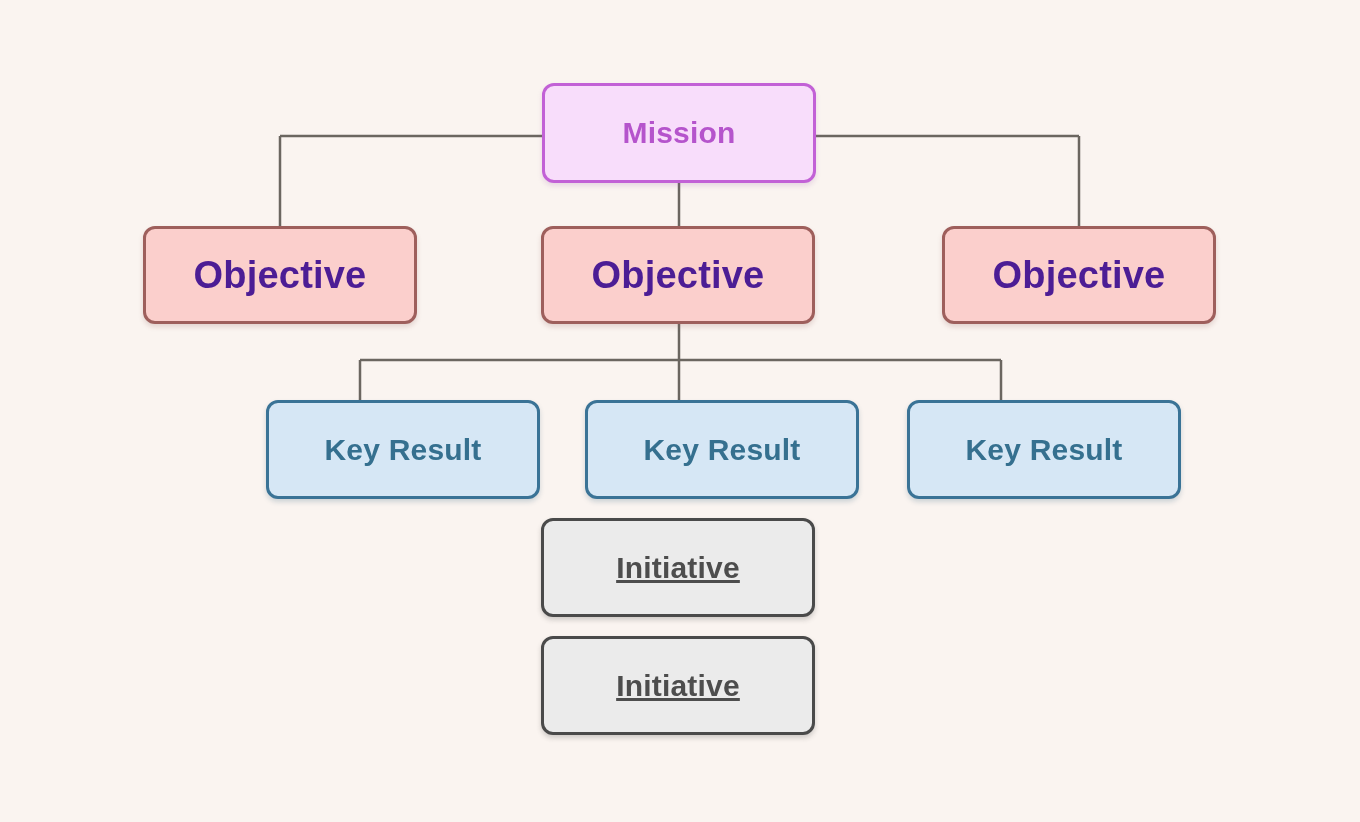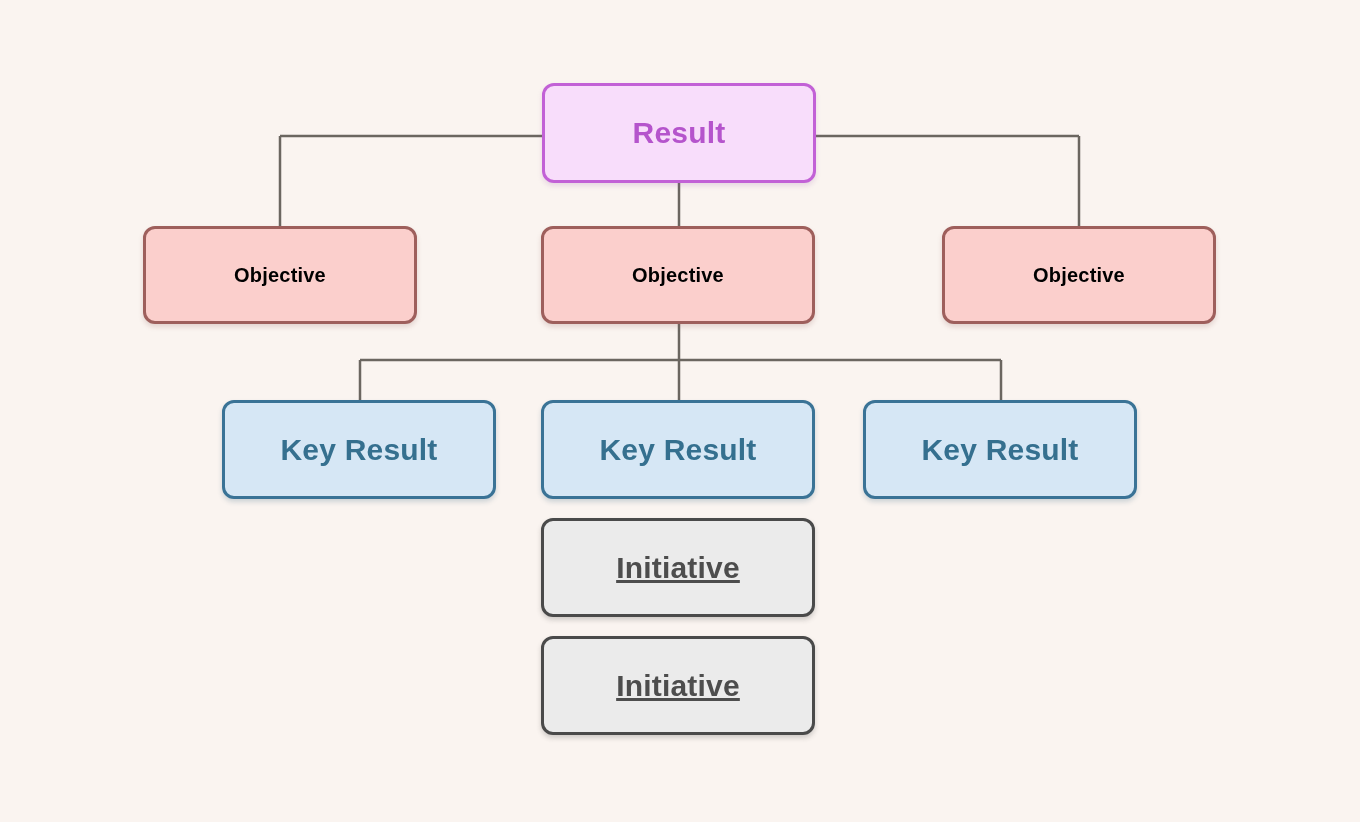--- a/index.html
+++ b/index.html
@@ -53,33 +53,34 @@
     color: #b554cc;
     font-size: 30px;
     box-shadow: 0 3px 5px rgba(150, 90, 165, 0.18);
   }
 
   
   .node-objective {
     background: #fbcfcc;
     border-color: #9e5f5c;
     border-width: 3px;
-    color: #000000;
-    font-size: 20px;
+    color: #4c1d95;
+    font-size: 38px;
     box-shadow: 0 3px 5px rgba(140, 85, 80, 0.20);
   }
 
   
   .node-keyresult {
     background: #d6e7f5;
     border-color: #3a7396;
     border-width: 3px;
     color: #35708f;
     font-size: 30px;
     box-shadow: 0 3px 5px rgba(50, 95, 125, 0.22);
+    margin-left: 44px;
   }
 
   
   .node-initiative {
     background: #ebebeb;
     border-color: #4a4a4a;
     border-width: 3px;
     color: #4d4d4d;
     font-size: 30px;
     box-shadow: 0 3px 5px rgba(60, 60, 60, 0.22);
@@ -100,21 +101,21 @@
       <path d="M 1079 136 L 1079 226"></path>
 
       <path d="M 679 324 L 679 400"></path>
       <path d="M 360 360 L 1001 360"></path>
       <path d="M 360 360 L 360 400"></path>
       <path d="M 1001 360 L 1001 400"></path>
     </g>
   </svg>
 
   <div class="node node-mission" style="left:542px; top:83px; width:274px; height:100px;">
-    <span class="node-label">Result</span>
+    <span class="node-label">Mission</span>
   </div>
 
   <div class="node node-objective" style="left:143px; top:226px; width:274px; height:98px;">
     <span class="node-label">Objective</span>
   </div>
   <div class="node node-objective" style="left:541px; top:226px; width:274px; height:98px;">
     <span class="node-label">Objective</span>
   </div>
   <div class="node node-objective" style="left:942px; top:226px; width:274px; height:98px;">
     <span class="node-label">Objective</span>

